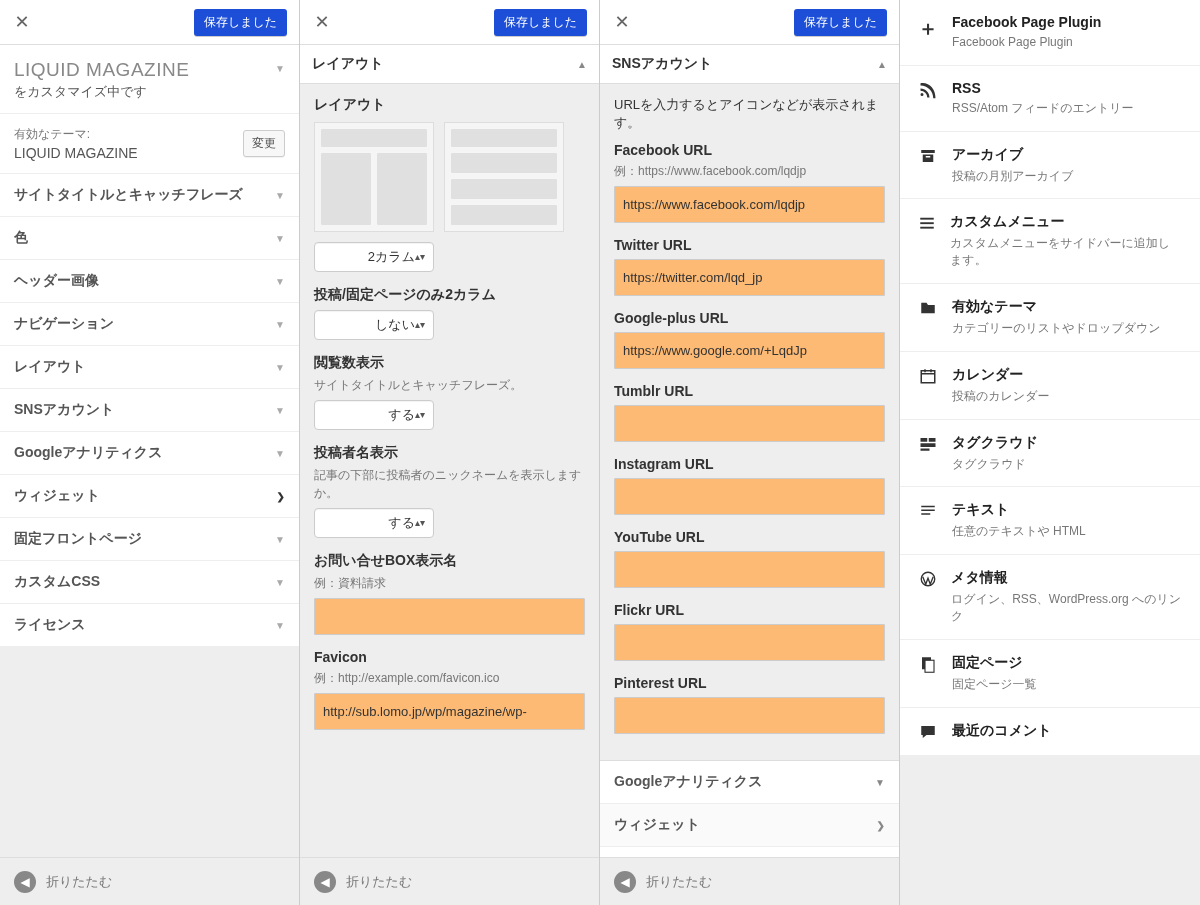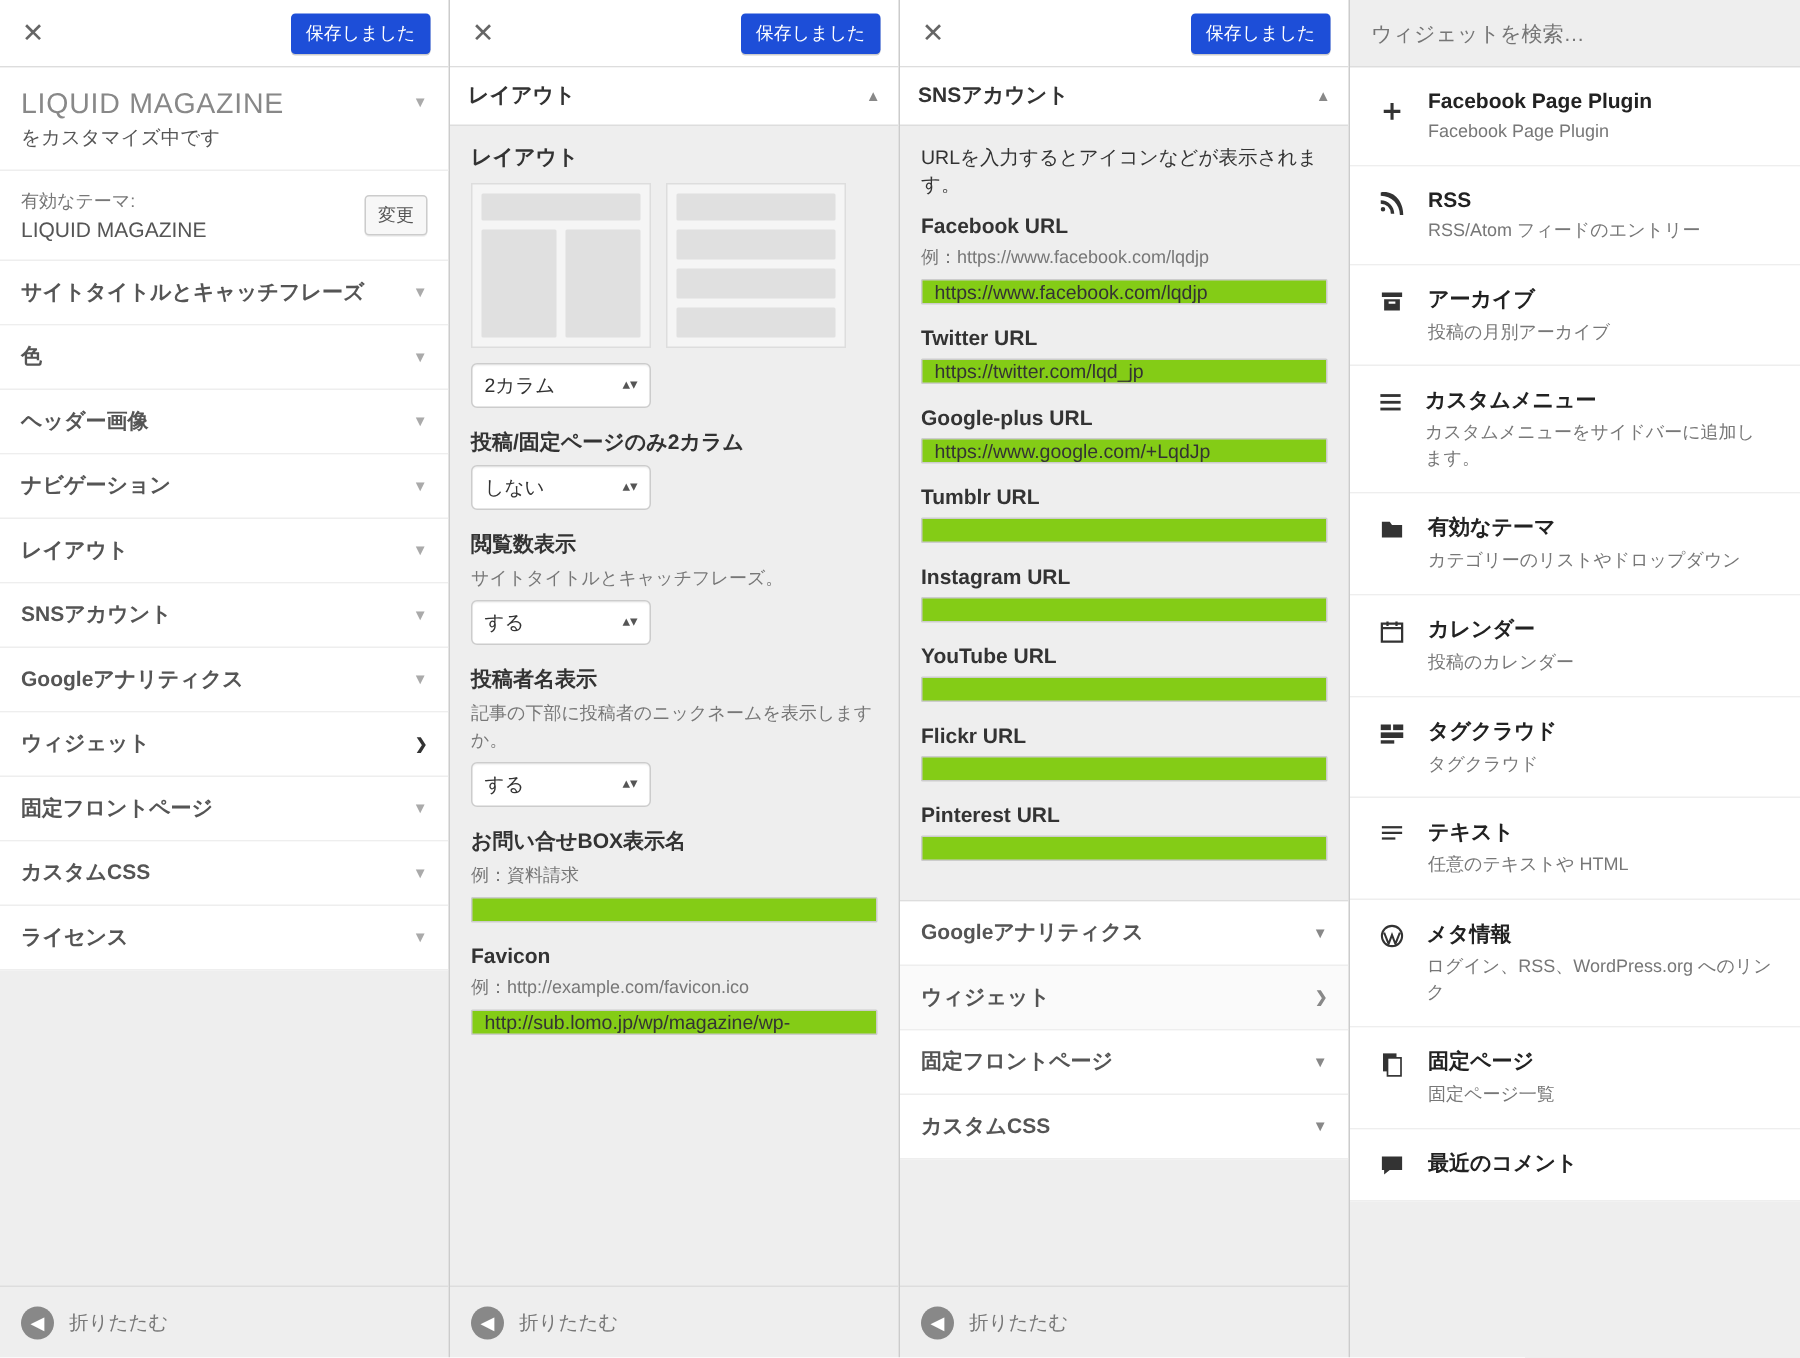--- a/index.html
+++ b/index.html
@@ -48,27 +48,27 @@
 .form-body { padding: 12px 14px; }
 .form-body .heading { font-weight: 600; font-size: 14px; margin-bottom: 8px; color: #333; }
 .layout-thumbs { display: flex; gap: 10px; margin-bottom: 10px; }
 .thumb { width: 120px; height: 110px; background: #f5f5f5; border: 1px solid #ddd; padding: 6px; display:flex; flex-direction:column; gap:6px;}
 .thumb .bar { background: #e0e0e0; height: 18px; border-radius:1px;}
 .thumb .row { display:flex; gap:6px; flex:1;}
 .thumb .col { background:#e0e0e0; flex:1; border-radius:1px;}
 .thumb .stack { display:flex; flex-direction:column; gap:6px; flex:1;}
 .thumb .stack .seg{ background:#e0e0e0; flex:1; border-radius:1px;}
 
-.sel { width: 120px; background:#fff; border:1px solid #ccc; border-radius:4px; padding:5px 8px; font-size:13px; display:flex; justify-content:space-between; align-items:center; color:#333; box-shadow: 0 1px 1px rgba(0,0,0,0.05) inset;}
+.sel { width: 120px; background:#fff; border:1px solid #ccc; border-radius:4px; padding:5px 8px; font-size:13px; display:flex; justify-content:flex-end; align-items:center; color:#333; box-shadow: 0 1px 1px rgba(0,0,0,0.05) inset;}
 .sel .arr { font-size:10px; color:#555; display:flex; flex-direction:column; line-height:6px;}
 
 .field-group { margin-top: 14px; }
 .field-group .fg-title { font-weight:600; font-size:14px; color:#333;}
 .field-group .fg-desc { font-size:12px; color:#777; margin:4px 0 6px 0; line-height:1.5;}
-.input { width: 100%; background:#84cc16; border:1px solid #ccc; border-radius:1px; padding:0 8px; font-size:13px; color:#333; outline:none;}
+.input { width: 100%; background:#fdba74; border:1px solid #ccc; border-radius:1px; padding:10px 8px; font-size:13px; color:#333; outline:none;}
 
 .sub-section { border-top: 1px solid #ddd; }
 .sub-item { display:flex; justify-content:space-between; align-items:center; padding:12px 14px; background:#fff; border-bottom:1px solid #eee; font-size:14px; font-weight:600; color:#555;}
 .sub-item.active { background:#fafafa;}
 
 
 .footer { height: 48px; display:flex; align-items:center; gap:10px; padding:0 14px; background:#eee; border-top:1px solid #ddd; color:#777; font-size:13px;}
 .circle-arrow { width:22px; height:22px; border-radius:50%; background:#888; color:#fff; display:flex; align-items:center; justify-content:center; font-size:12px; }
 
 
@@ -310,23 +310,20 @@
           </div>
         </div>
   </div>
   <div class="footer">
     <span class="circle-arrow">◀</span>
     <span>折りたたむ</span>
   </div>
 </div>
 
 <div class="panel" style="background:#eee">
-  <div class="widget-search">
-    <input placeholder="ウィジェットを検索…" style="">
-  </div>
   <div class="widget-list" id="widget-list">
         <div class="widget-item">
           <div class="widget-icon">
             <span style="font-size:20px;font-weight:700;">＋</span>
           </div>
   <div class="widget-text">
             <div class="wt-title">Facebook Page Plugin</div>
             <div class="wt-desc">Facebook Page Plugin</div>
           </div>
         </div>

